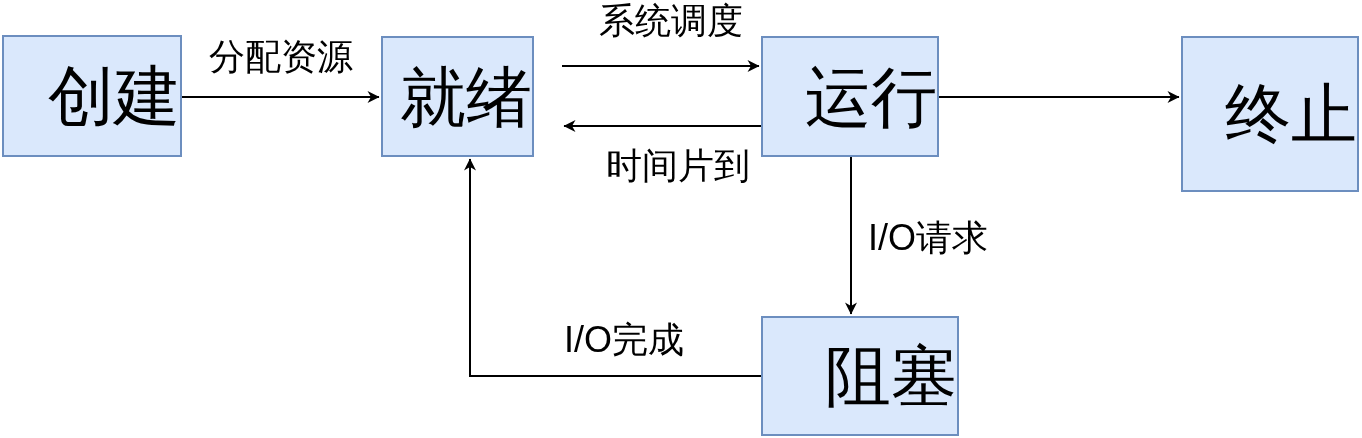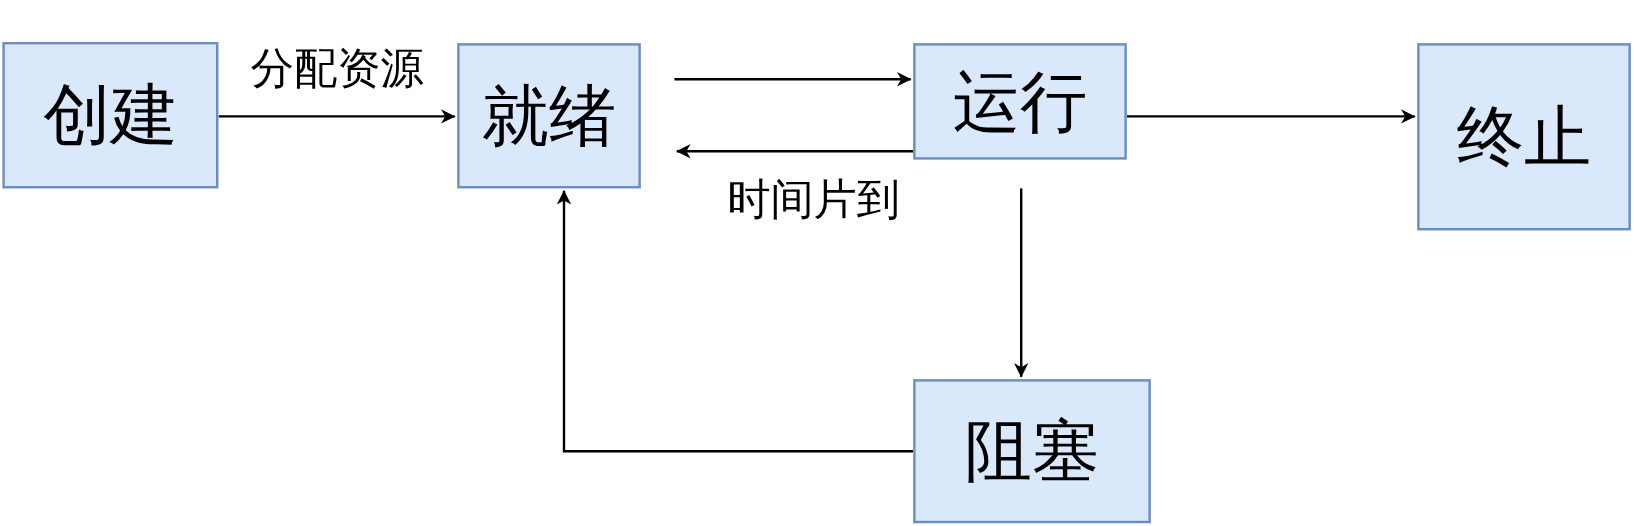--- a/index.html
+++ b/index.html
@@ -36,29 +36,29 @@
   }
   .arrowhead-shape {
     fill: var(--arrow);
   }
   .node {
     position: absolute;
     box-sizing: border-box;
     background: var(--node-fill);
     border: 2px solid var(--node-border);
     color: var(--text);
-    font-size: 56px;
+    font-size: 66px;
     display: flex;
     align-items: center;
-    justify-content: center;
+    justify-content: flex-end;
     line-height: 1;
   }
   .node-create     { left: 2px;    top: 35px;  width: 180px; height: 122px; }
   .node-ready      { left: 381px;  top: 36px;  width: 153px; height: 121px; }
-  .node-running    { left: 761px;  top: 36px;  width: 178px; height: 97px; }
+  .node-running    { left: 761px;  top: 36px;  width: 178px; height: 121px; }
   .node-terminated { left: 1181px; top: 36px;  width: 178px; height: 156px; }
   .node-blocked    { left: 761px;  top: 316px; width: 198px; height: 120px; }
   .edge-label {
     position: absolute;
     color: var(--text);
     font-size: 36px;
     line-height: 1;
     white-space: nowrap;
   }
   .edge-label.centered { transform: translateX(-50%); }
@@ -98,15 +98,18 @@
     <span>运行</span>
   </div>
   <div class="node node-terminated">
     <span>终止</span>
   </div>
   <div class="node node-blocked">
     <span>阻塞</span>
   </div>
 
   <div class="edge-label centered label-allocate">分配资源</div>
+  <div class="edge-label centered label-schedule">系统调度</div>
   <div class="edge-label centered label-timeslice">时间片到</div>
+  <div class="edge-label label-io-request">I/O请求</div>
+  <div class="edge-label centered label-io-done">I/O完成</div>
 
 </div>
 
 </body></html>

